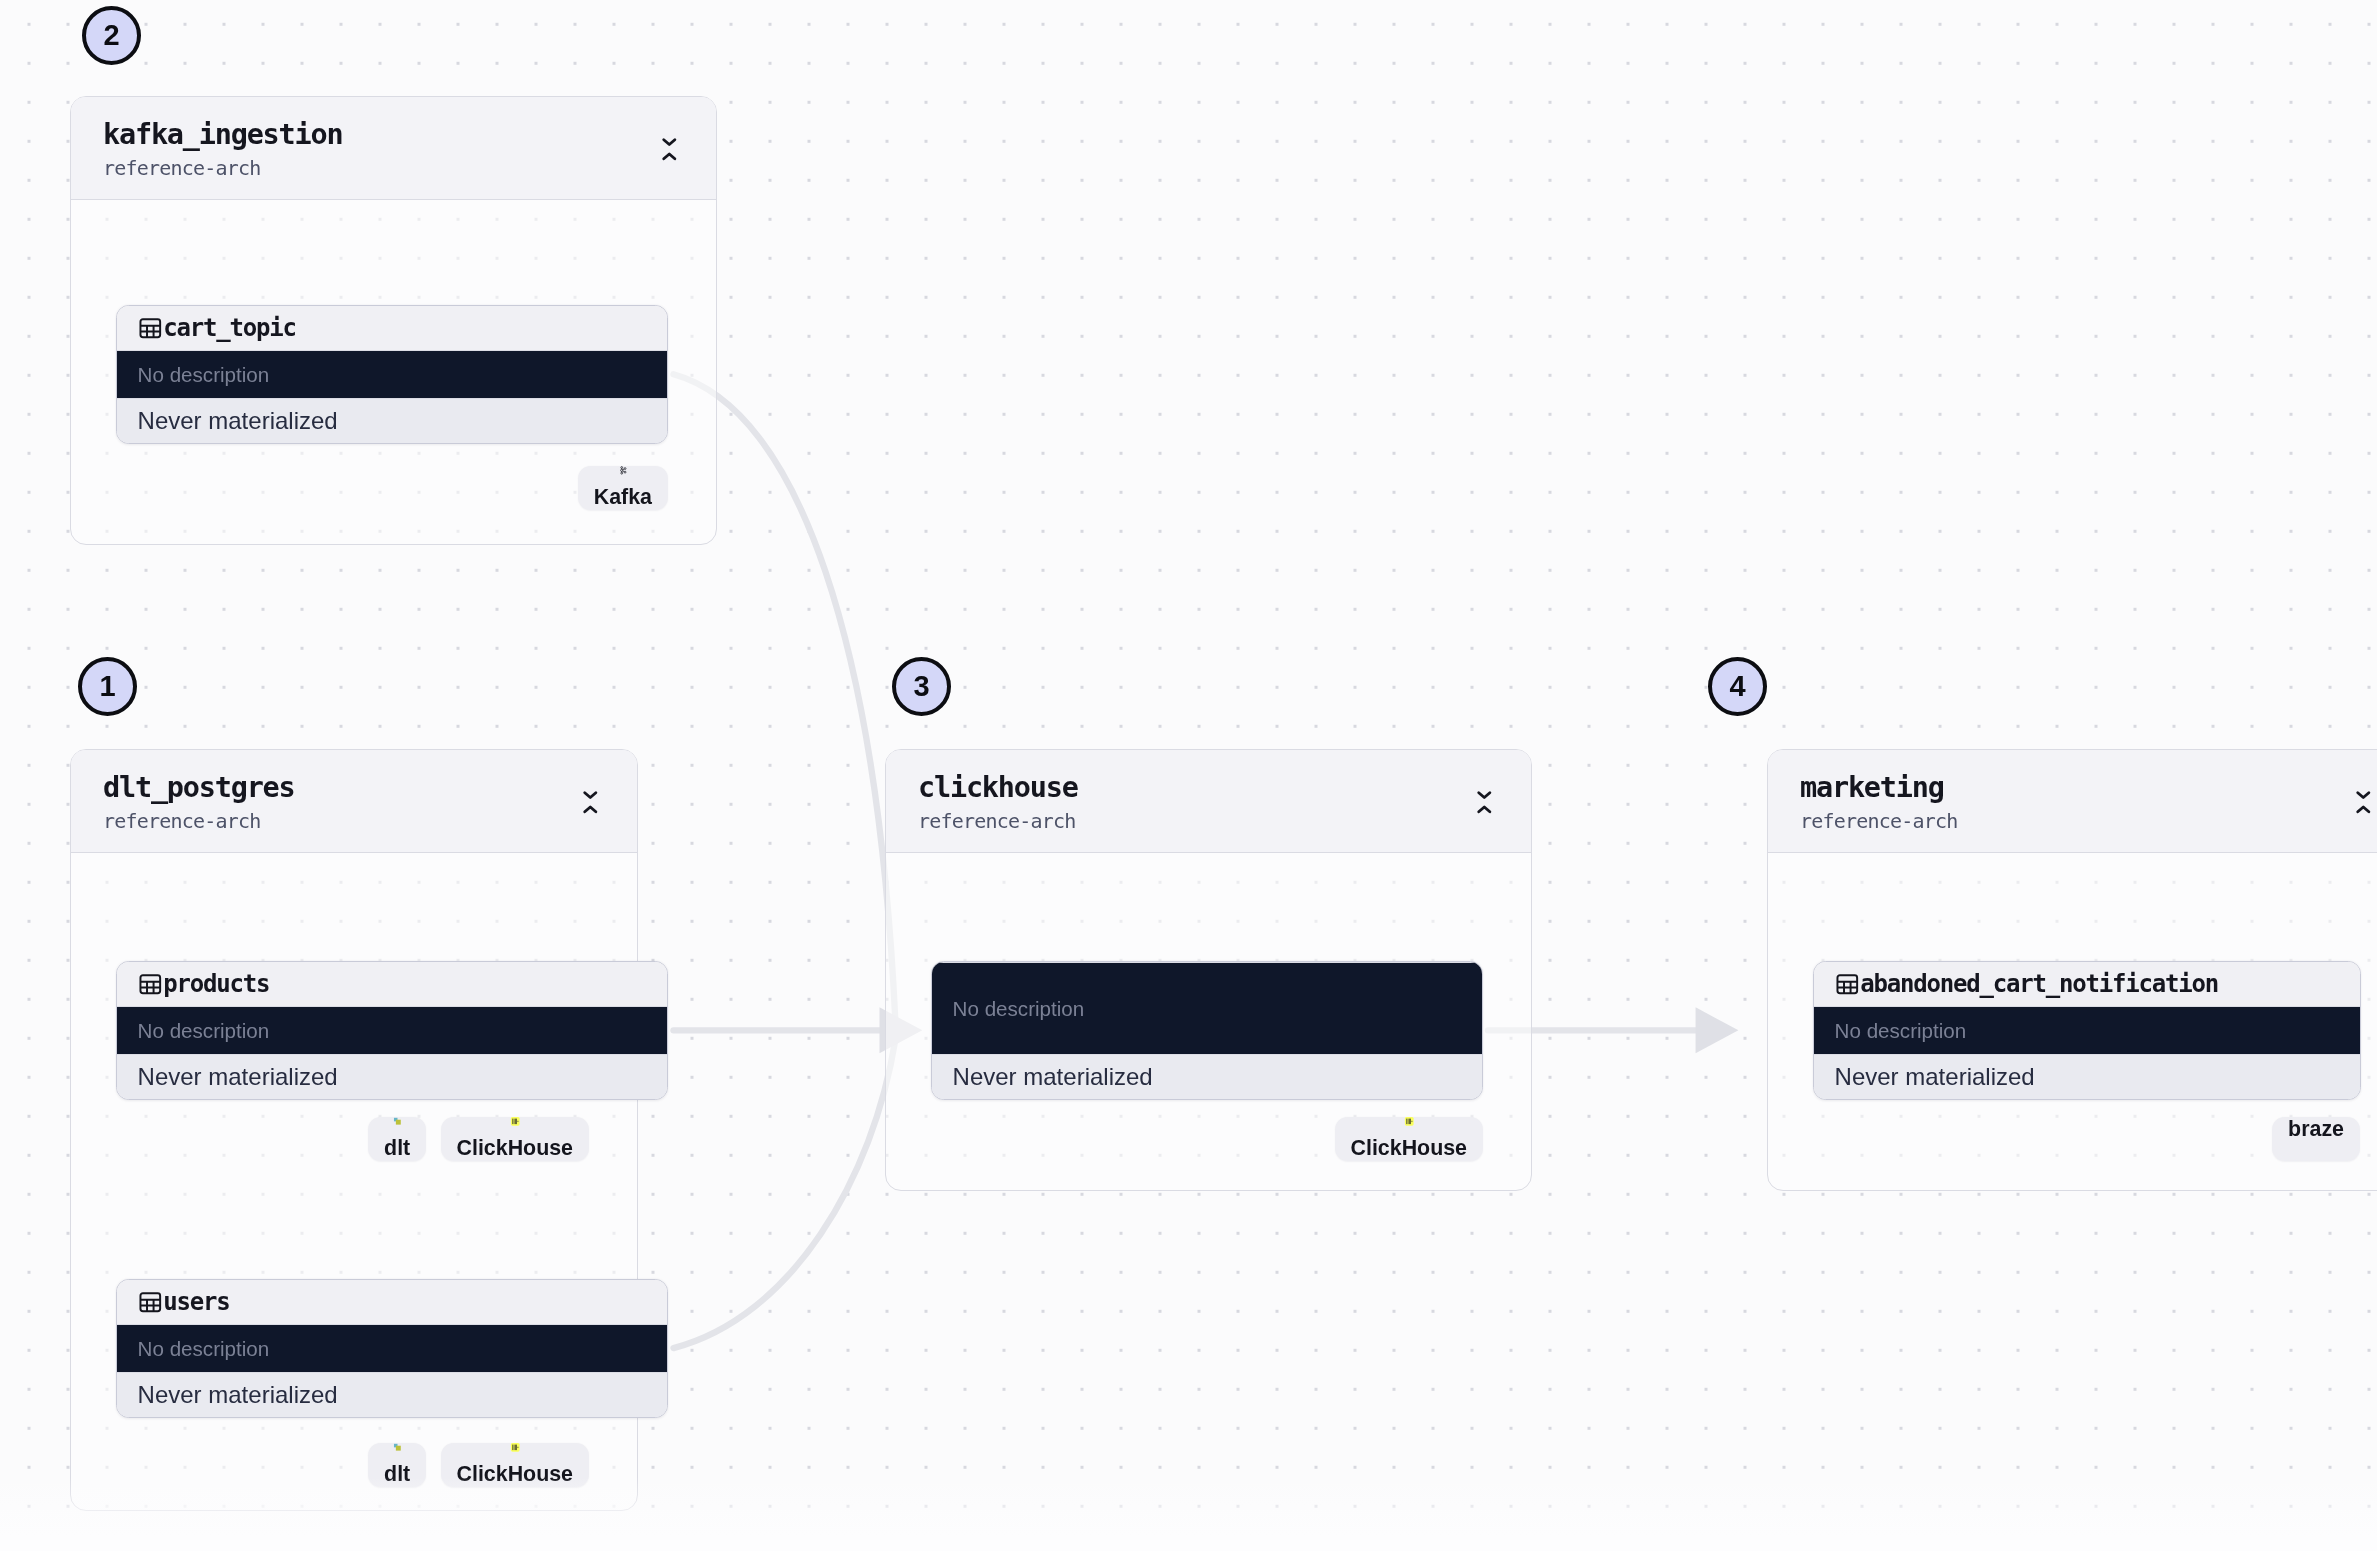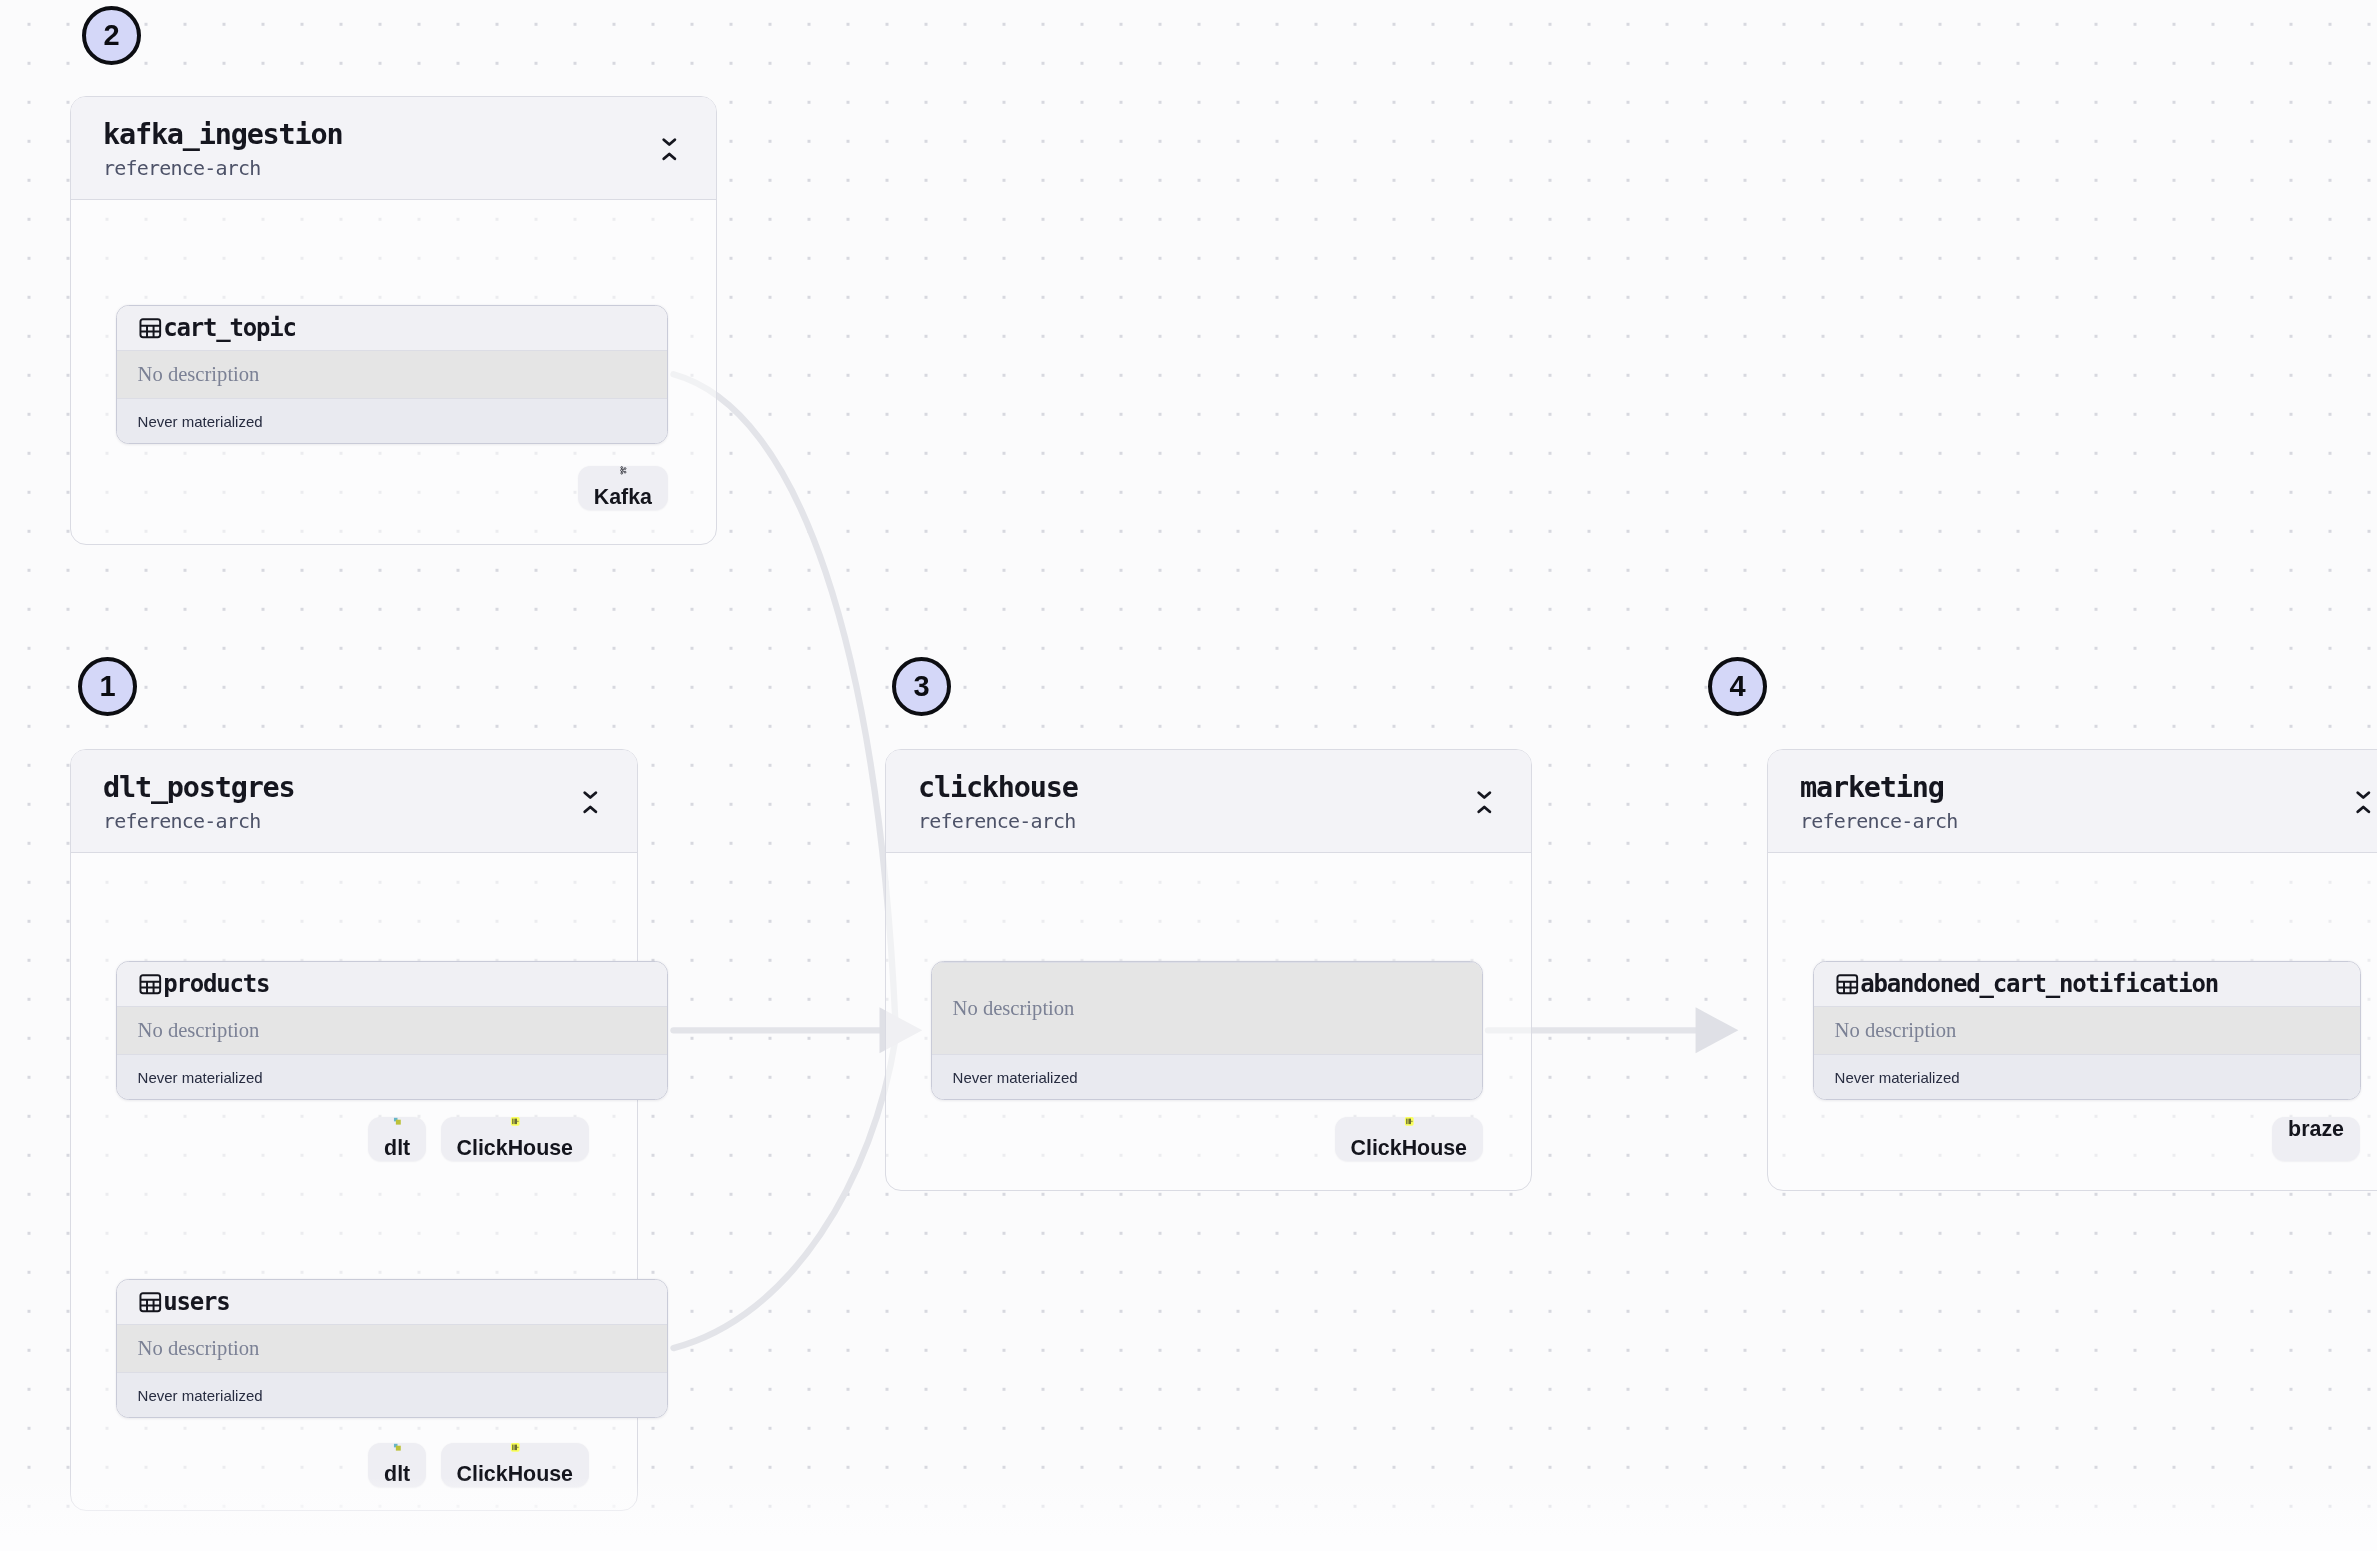--- a/index.html
+++ b/index.html
@@ -64,29 +64,29 @@
     height:44px;background:#f0f0f4;
     display:flex;align-items:center;gap:1px;
     padding:0 20.6px;box-sizing:border-box;flex:0 0 auto;
   }
   .asset-name{
     font-family:"DejaVu Sans Mono",monospace;
     font-weight:bold;font-size:24px;letter-spacing:-1.2px;
     color:#15161f;white-space:nowrap;
   }
   .asset-desc{
-    flex:1 1 auto;background:#e5e5e5;
+    flex:1 1 auto;background:#0f172a;
     border-top:1.6px solid #dcdde5;border-bottom:1.6px solid #dcdde5;
     display:flex;align-items:center;padding:0 20.6px;
-    font-size:20.6px;color:#7b8195;font-family:Liberation Serif, serif;
+    font-size:20.6px;color:#7b8195;
   }
   .asset-status{
     height:44px;background:#e9eaf0;
     display:flex;align-items:center;padding:0 20.6px;flex:0 0 auto;
-    font-size:15px;color:#272c40;
+    font-size:24px;color:#272c40;
   }
 
   
   .badge-row{
     position:absolute;display:flex;gap:14.3px;justify-content:flex-end;
   }
   .badge{
     height:44px;border-radius:12.7px;background:#eeeef3;
     display:inline-flex;align-items:center;gap:10.3px;
     padding:0 16px;cursor:pointer;

